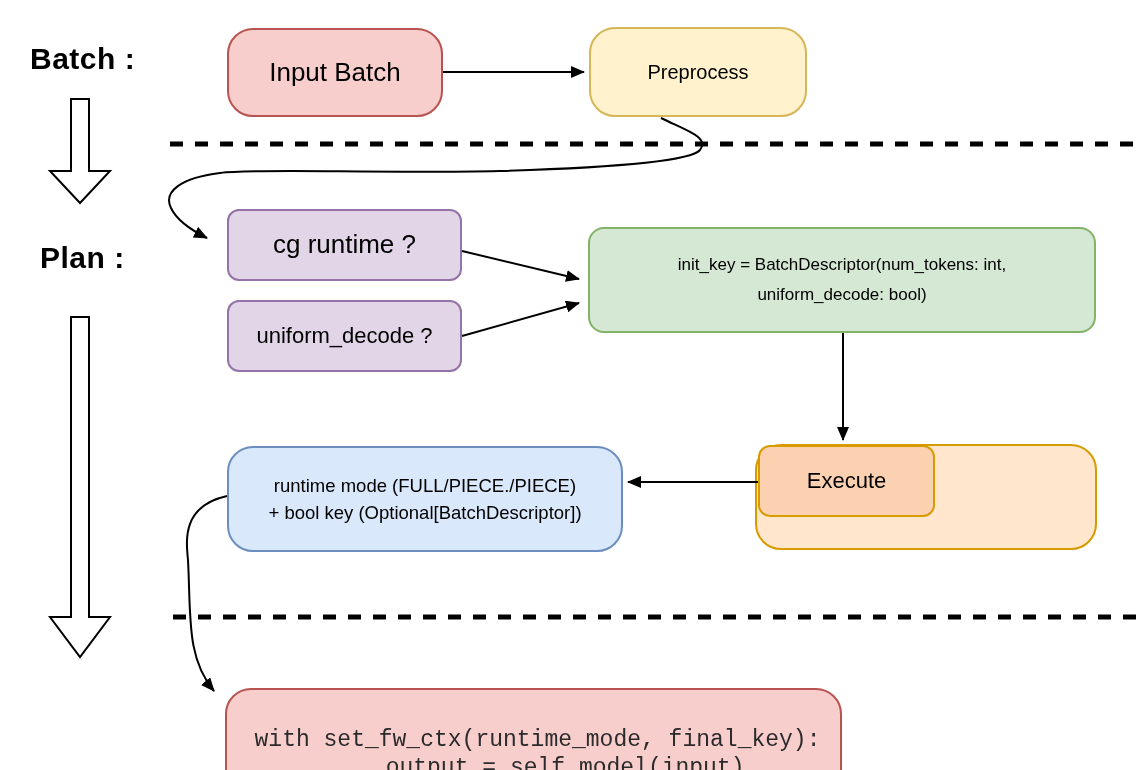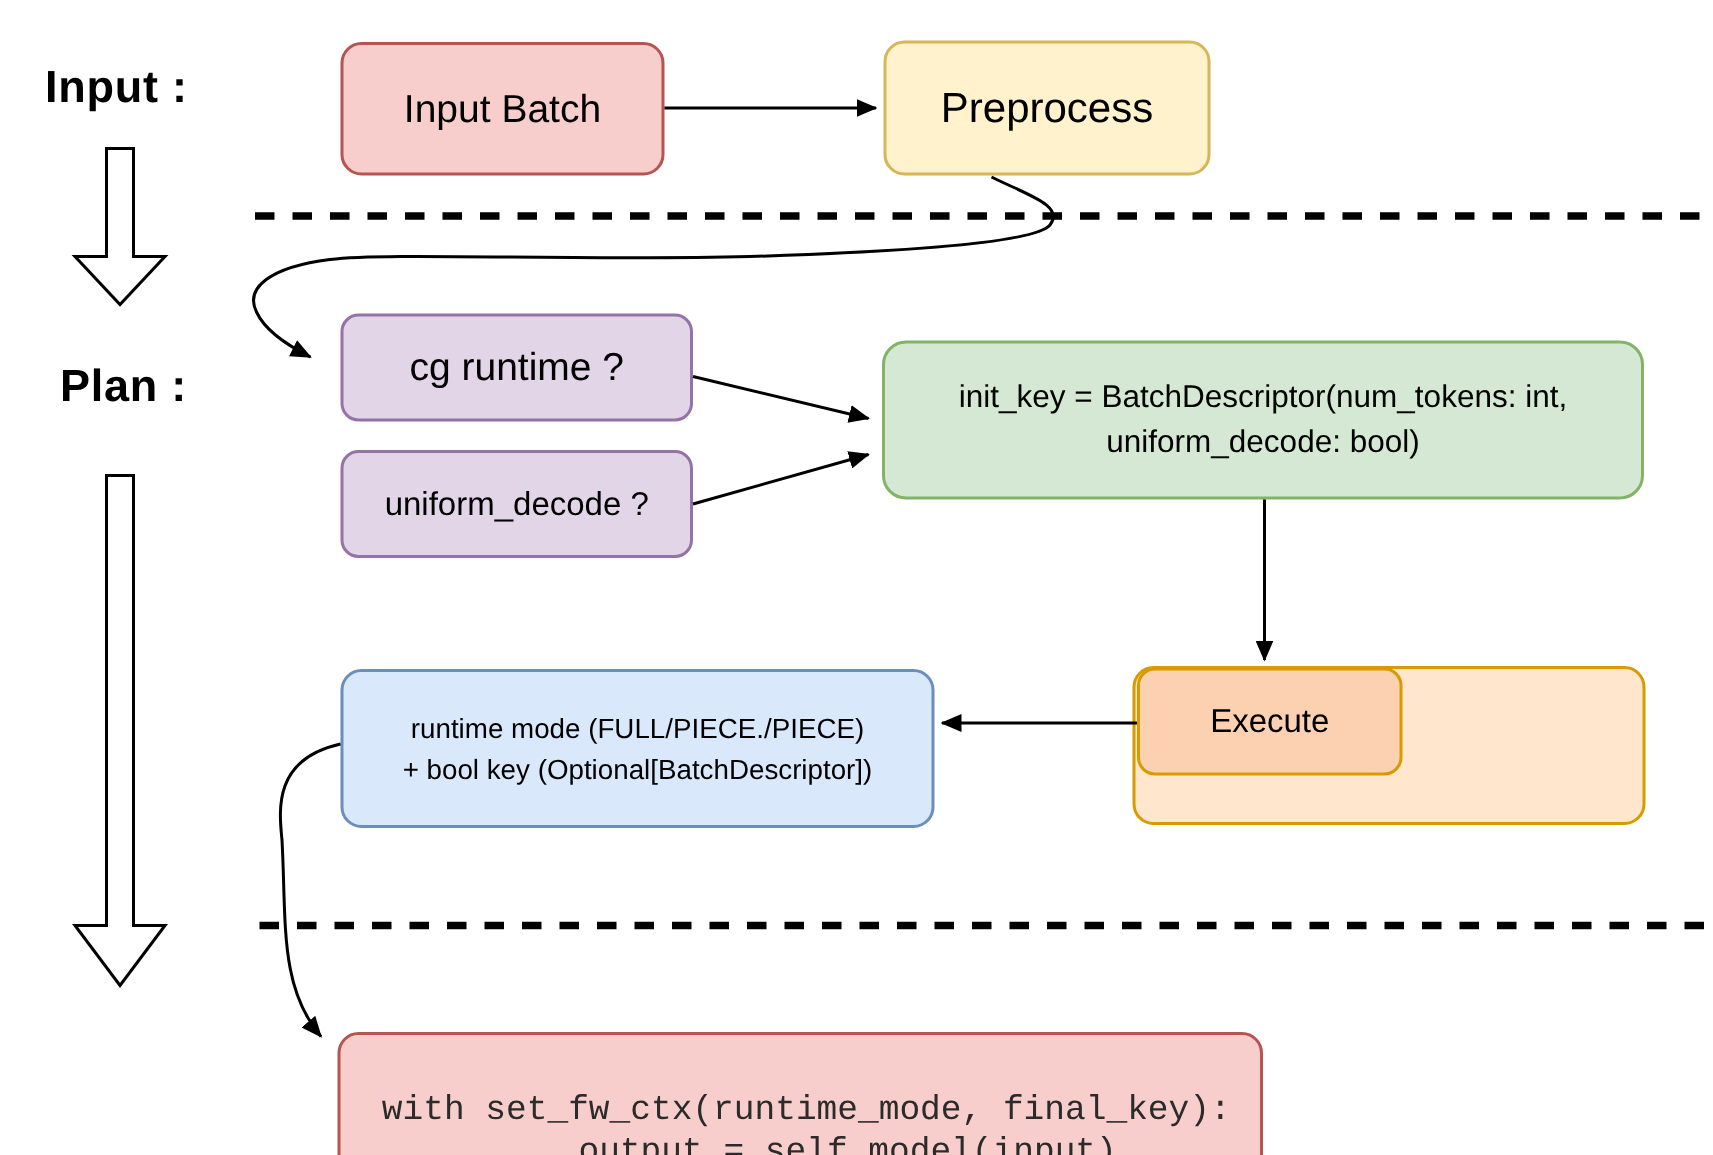--- a/index.html
+++ b/index.html
@@ -15,42 +15,42 @@
     position:absolute;
     font-weight:bold;
     font-size:30px;
     letter-spacing:0.5px;
     white-space:nowrap;
   }
   .box{
     position:absolute;
     box-sizing:border-box;
     border:2px solid #000;
-    border-radius:14px;
+    border-radius:26px;
     display:flex;
     flex-direction:column;
     align-items:center;
     justify-content:center;
     text-align:center;
     line-height:1.2;
   }
   .box .ln{display:block;white-space:nowrap;}
   .red   {background:#f8cecc;border-color:#b85450;}
   .yellow{background:#fff2cc;border-color:#d6b656;}
   .purple{background:#e1d5e7;border-color:#9673a6;}
   .green {background:#d5e8d4;border-color:#82b366;}
   .blue  {background:#dae8fc;border-color:#6c8ebf;}
   .orange{background:#ffe6cc;border-color:#d79b00;}
   .orange-dark{background:#fbd1b1;border-color:#d79b00;}
 
   #box-input-batch   {left:227px;top:28px;width:216px;height:89px;font-size:26px;}
-  #box-preprocess    {left:589px;top:27px;width:218px;height:90px;font-size:28px;}
+  #box-preprocess    {left:589px;top:27px;width:218px;height:90px;font-size:20px;}
   #box-cg-padding    {left:227px;top:209px;width:235px;height:72px;font-size:26px;border-radius:12px;}
   #box-uniform-decode{left:227px;top:300px;width:235px;height:72px;font-size:22px;border-radius:12px;}
-  #box-init-key      {left:588px;top:227px;width:508px;height:106px;font-size:21px;line-height:30px;border-radius:16px;}
+  #box-init-key      {left:588px;top:227px;width:508px;height:106px;font-size:17px;line-height:30px;border-radius:16px;}
   #box-dispatcher    {left:755px;top:444px;width:342px;height:106px;}
   #box-dispatch      {left:758px;top:445px;width:177px;height:72px;font-size:22px;border-radius:12px;}
   #dispatcher-label  {position:absolute;left:933px;top:444px;width:163px;height:106px;
                       display:flex;align-items:center;justify-content:center;text-align:center;
                       font-size:24px;line-height:33px;}
   #box-runtime-mode  {left:227px;top:446px;width:396px;height:106px;font-size:18.5px;line-height:27px;}
   #box-execute-code  {left:225px;top:642px;width:617px;height:132px;
                       font-family:"Liberation Mono", monospace;
                       font-size:23px;line-height:28px;color:#2b2b2b;
                       align-items:center;padding-left:8px;margin-top:46px;}
@@ -63,21 +63,21 @@
   #arrow-layer{position:absolute;left:0;top:0;z-index:3;pointer-events:none;}
   .boxes{position:absolute;left:0;top:0;width:100%;height:100%;z-index:1;}
 </style>
 </head>
 <body>
 
 <div id="canvas">
 
   <div class="boxes">
 
-    <div class="stage-label" id="lbl-input">Input :</div>
+    <div class="stage-label" id="lbl-input">Batch :</div>
     <div class="stage-label" id="lbl-plan">Plan :</div>
 
     <div class="box red" id="box-input-batch">
       <span class="ln">Input Batch</span>
     </div>
 
     <div class="box yellow" id="box-preprocess">
       <span class="ln">Preprocess</span>
     </div>
 

